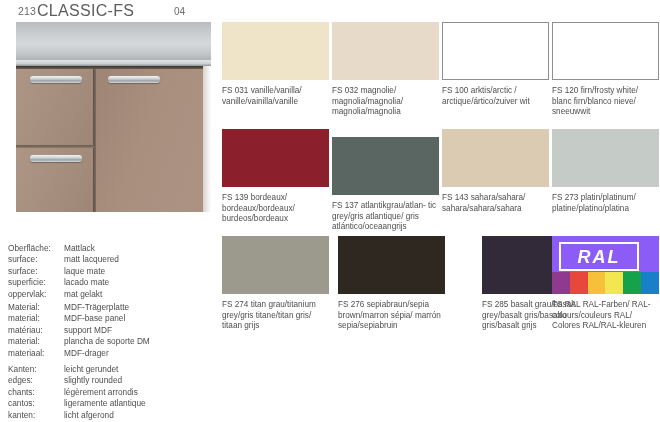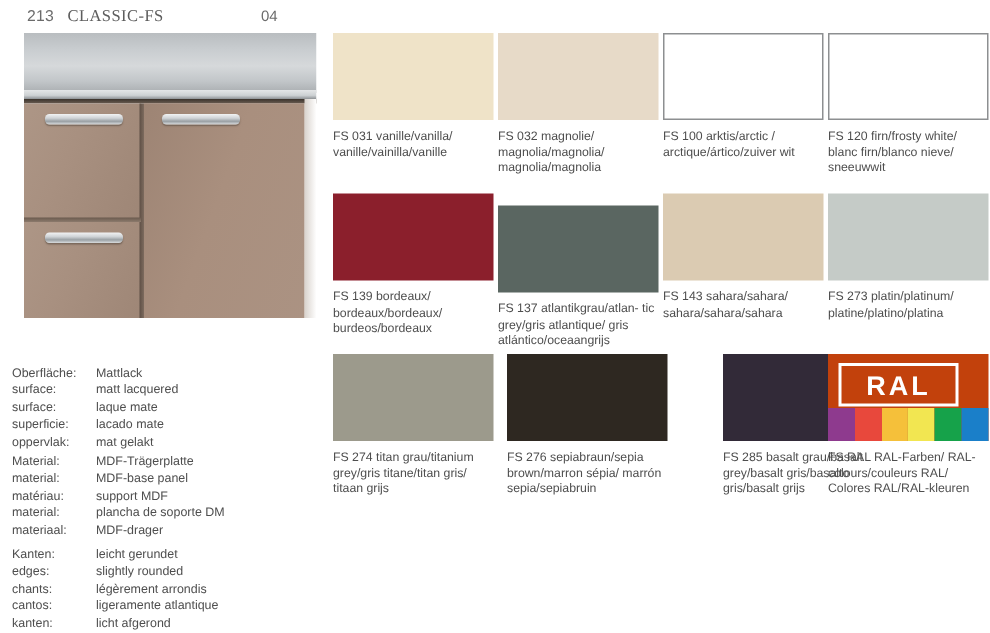--- a/index.html
+++ b/index.html
@@ -26,25 +26,24 @@
   }
   .header .hnum {
     position: absolute;
     left: 18px;
     font-size: 10.5px;
     color: #6b6b6b;
     letter-spacing: .2px;
   }
   .header .htitle {
     position: absolute;
-    left: 45px;
-    font-size: 11px;
+    left: 37px;
+    font-size: 16px;
     color: #5d5d5d;
     letter-spacing: .3px;
-    font-family: Liberation Serif, serif;
   }
   .header .hpage {
     position: absolute;
     left: 174px;
     font-size: 10px;
     color: #6b6b6b;
   }
 
   
   .photo {
@@ -315,21 +314,21 @@
     </div>
     <div class="swatch-cell" style="left: 104px; top: 214px; padding-left: 12px;">
       <div class="swatch" style="background: rgb(46, 40, 33);"></div>
       <div class="swatch-label">FS 276 sepiabraun/sepia brown/marron sépia/ marrón sepia/sepiabruin</div>
     </div>
     <div class="swatch-cell" style="left: 220px; top: 214px; margin-left: 40px;">
       <div class="swatch" style="background: rgb(50, 42, 56);"></div>
       <div class="swatch-label">FS 285 basalt grau/basalt grey/basalt gris/basalto gris/basalt grijs</div>
     </div>
     <div class="swatch-cell" style="left: 330px; top: 214px;">
-      <div class="ral" style="background: #c2410c;">
+      <div class="ral" style="background: #8b5cf6; font-style: italic;">
         <div class="ral-box">
           <span>RAL</span>
         </div>
         <div class="ral-strip">
           <i style="background: rgb(142, 58, 142);"></i>
           <i style="background: rgb(232, 72, 60);"></i>
           <i style="background: rgb(245, 192, 58);"></i>
           <i style="background: rgb(242, 230, 81);"></i>
           <i style="background: rgb(22, 162, 74);"></i>
           <i style="background: rgb(26, 127, 201);"></i>

